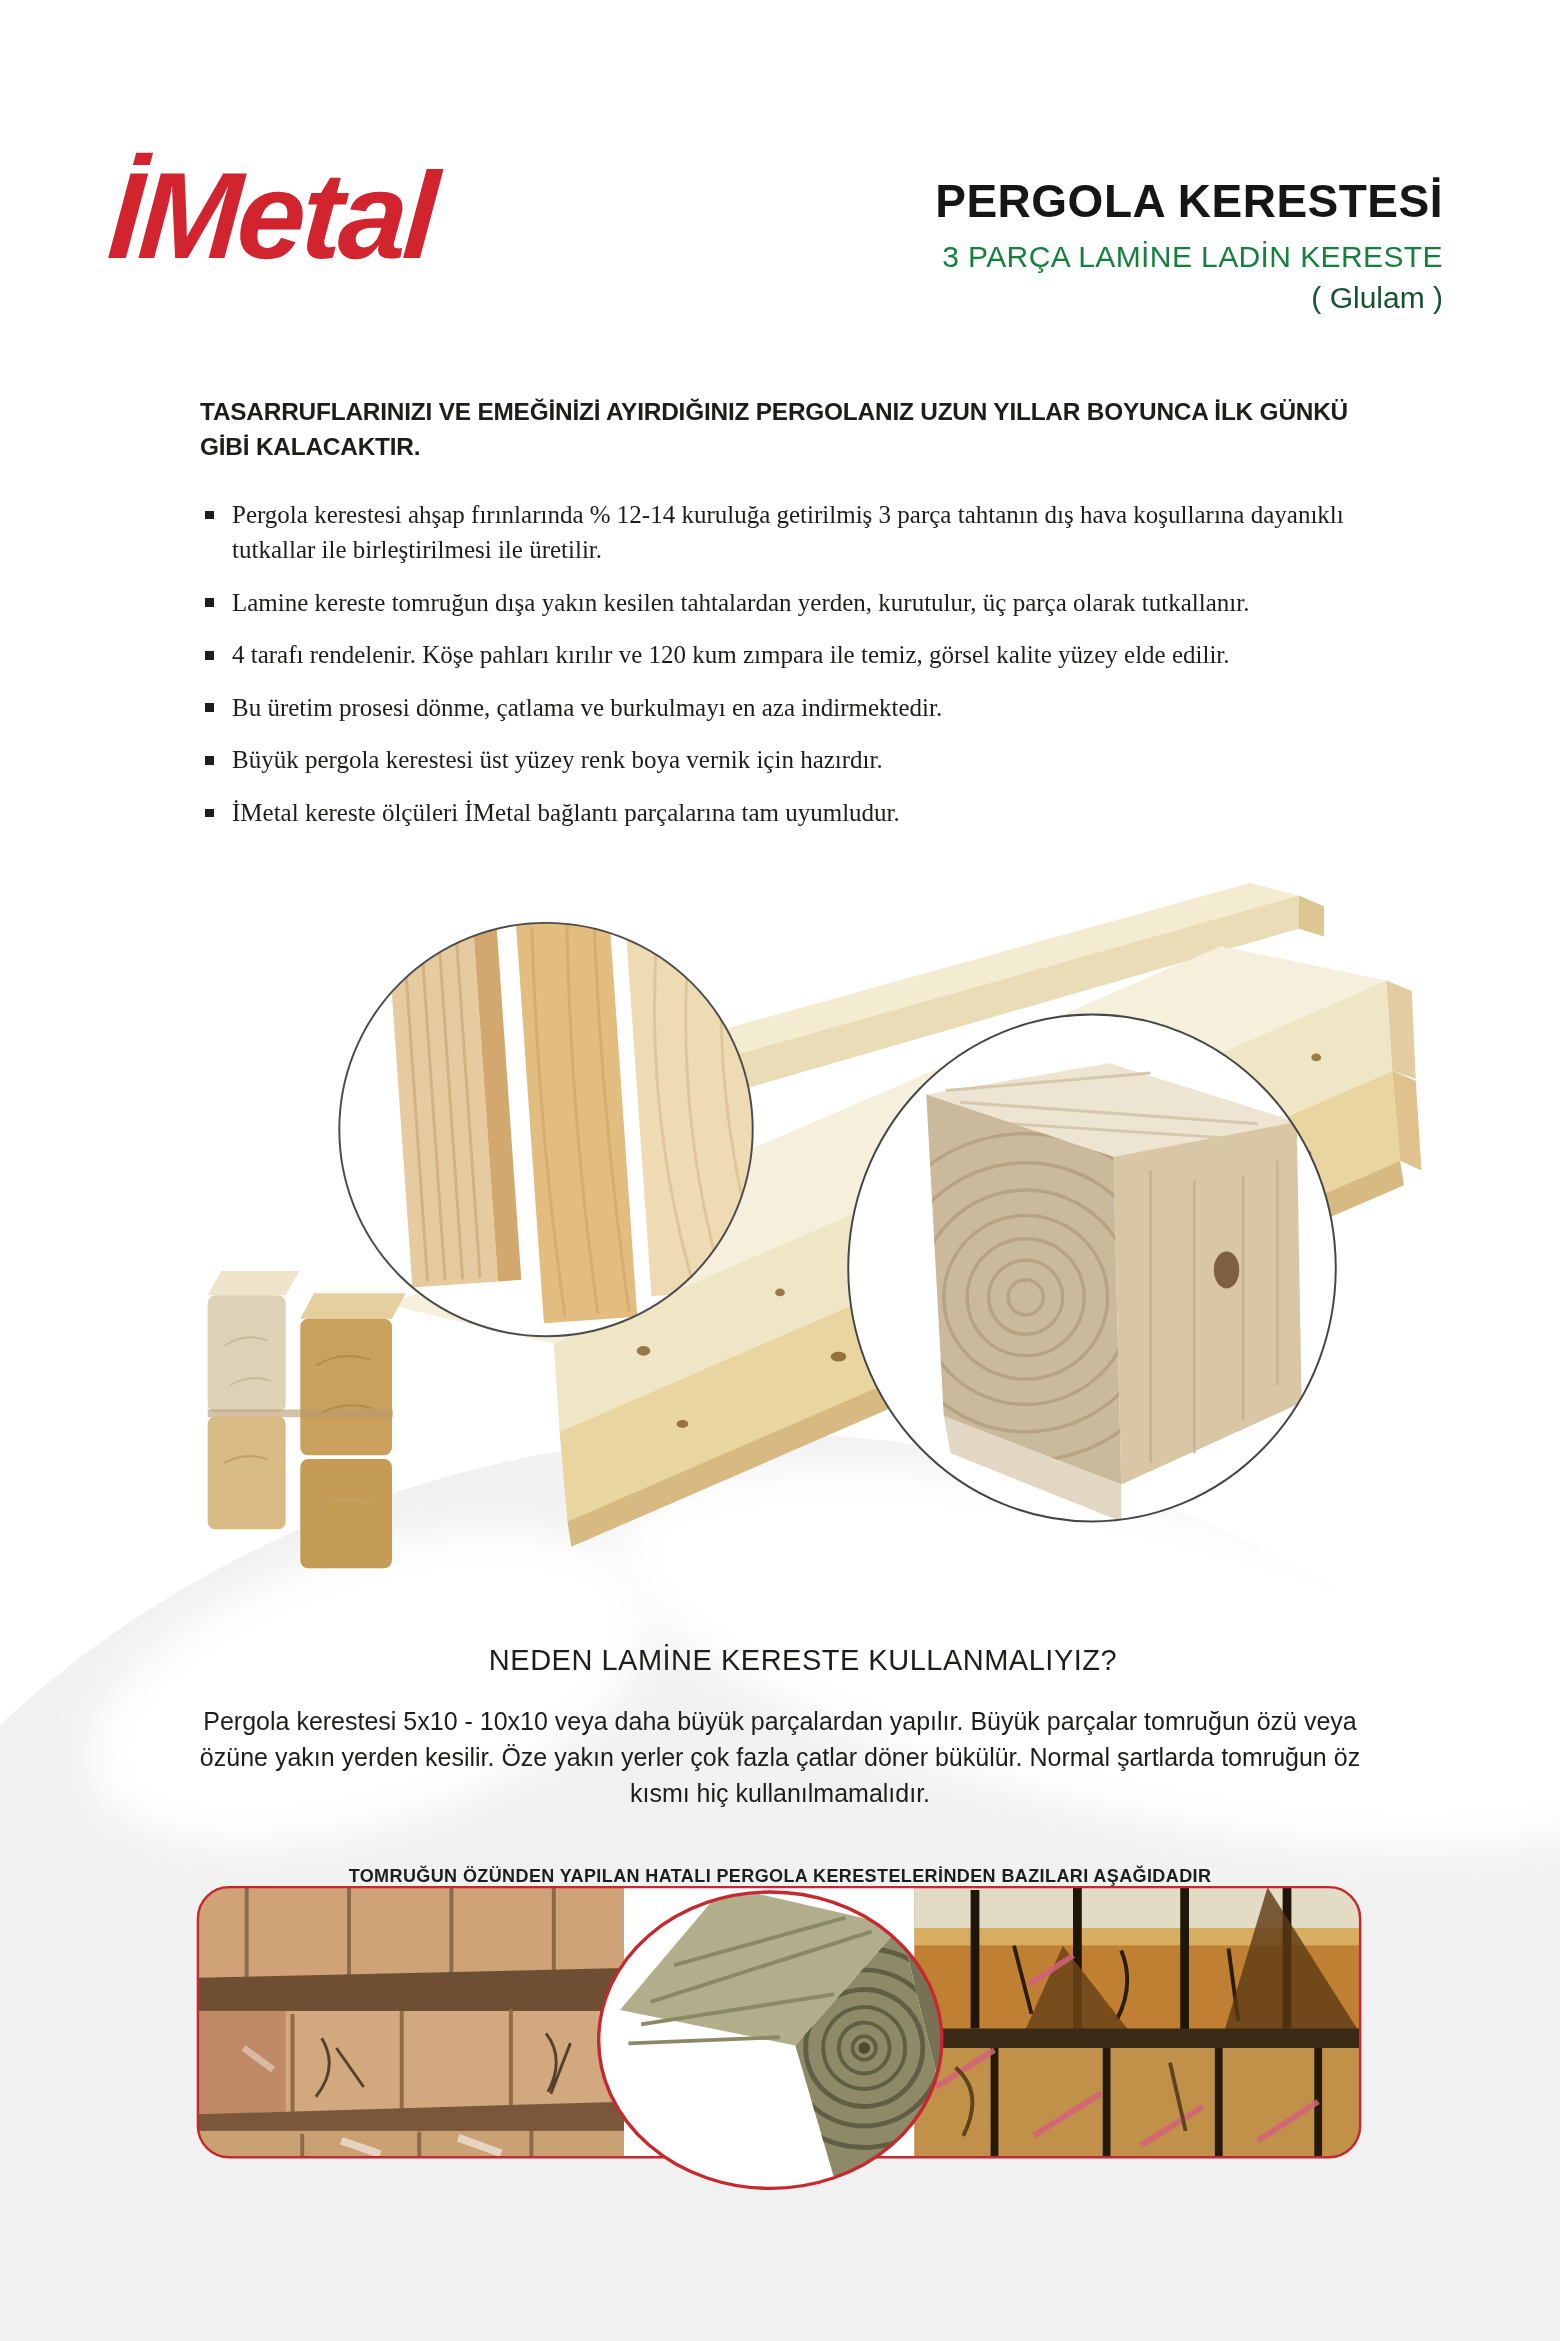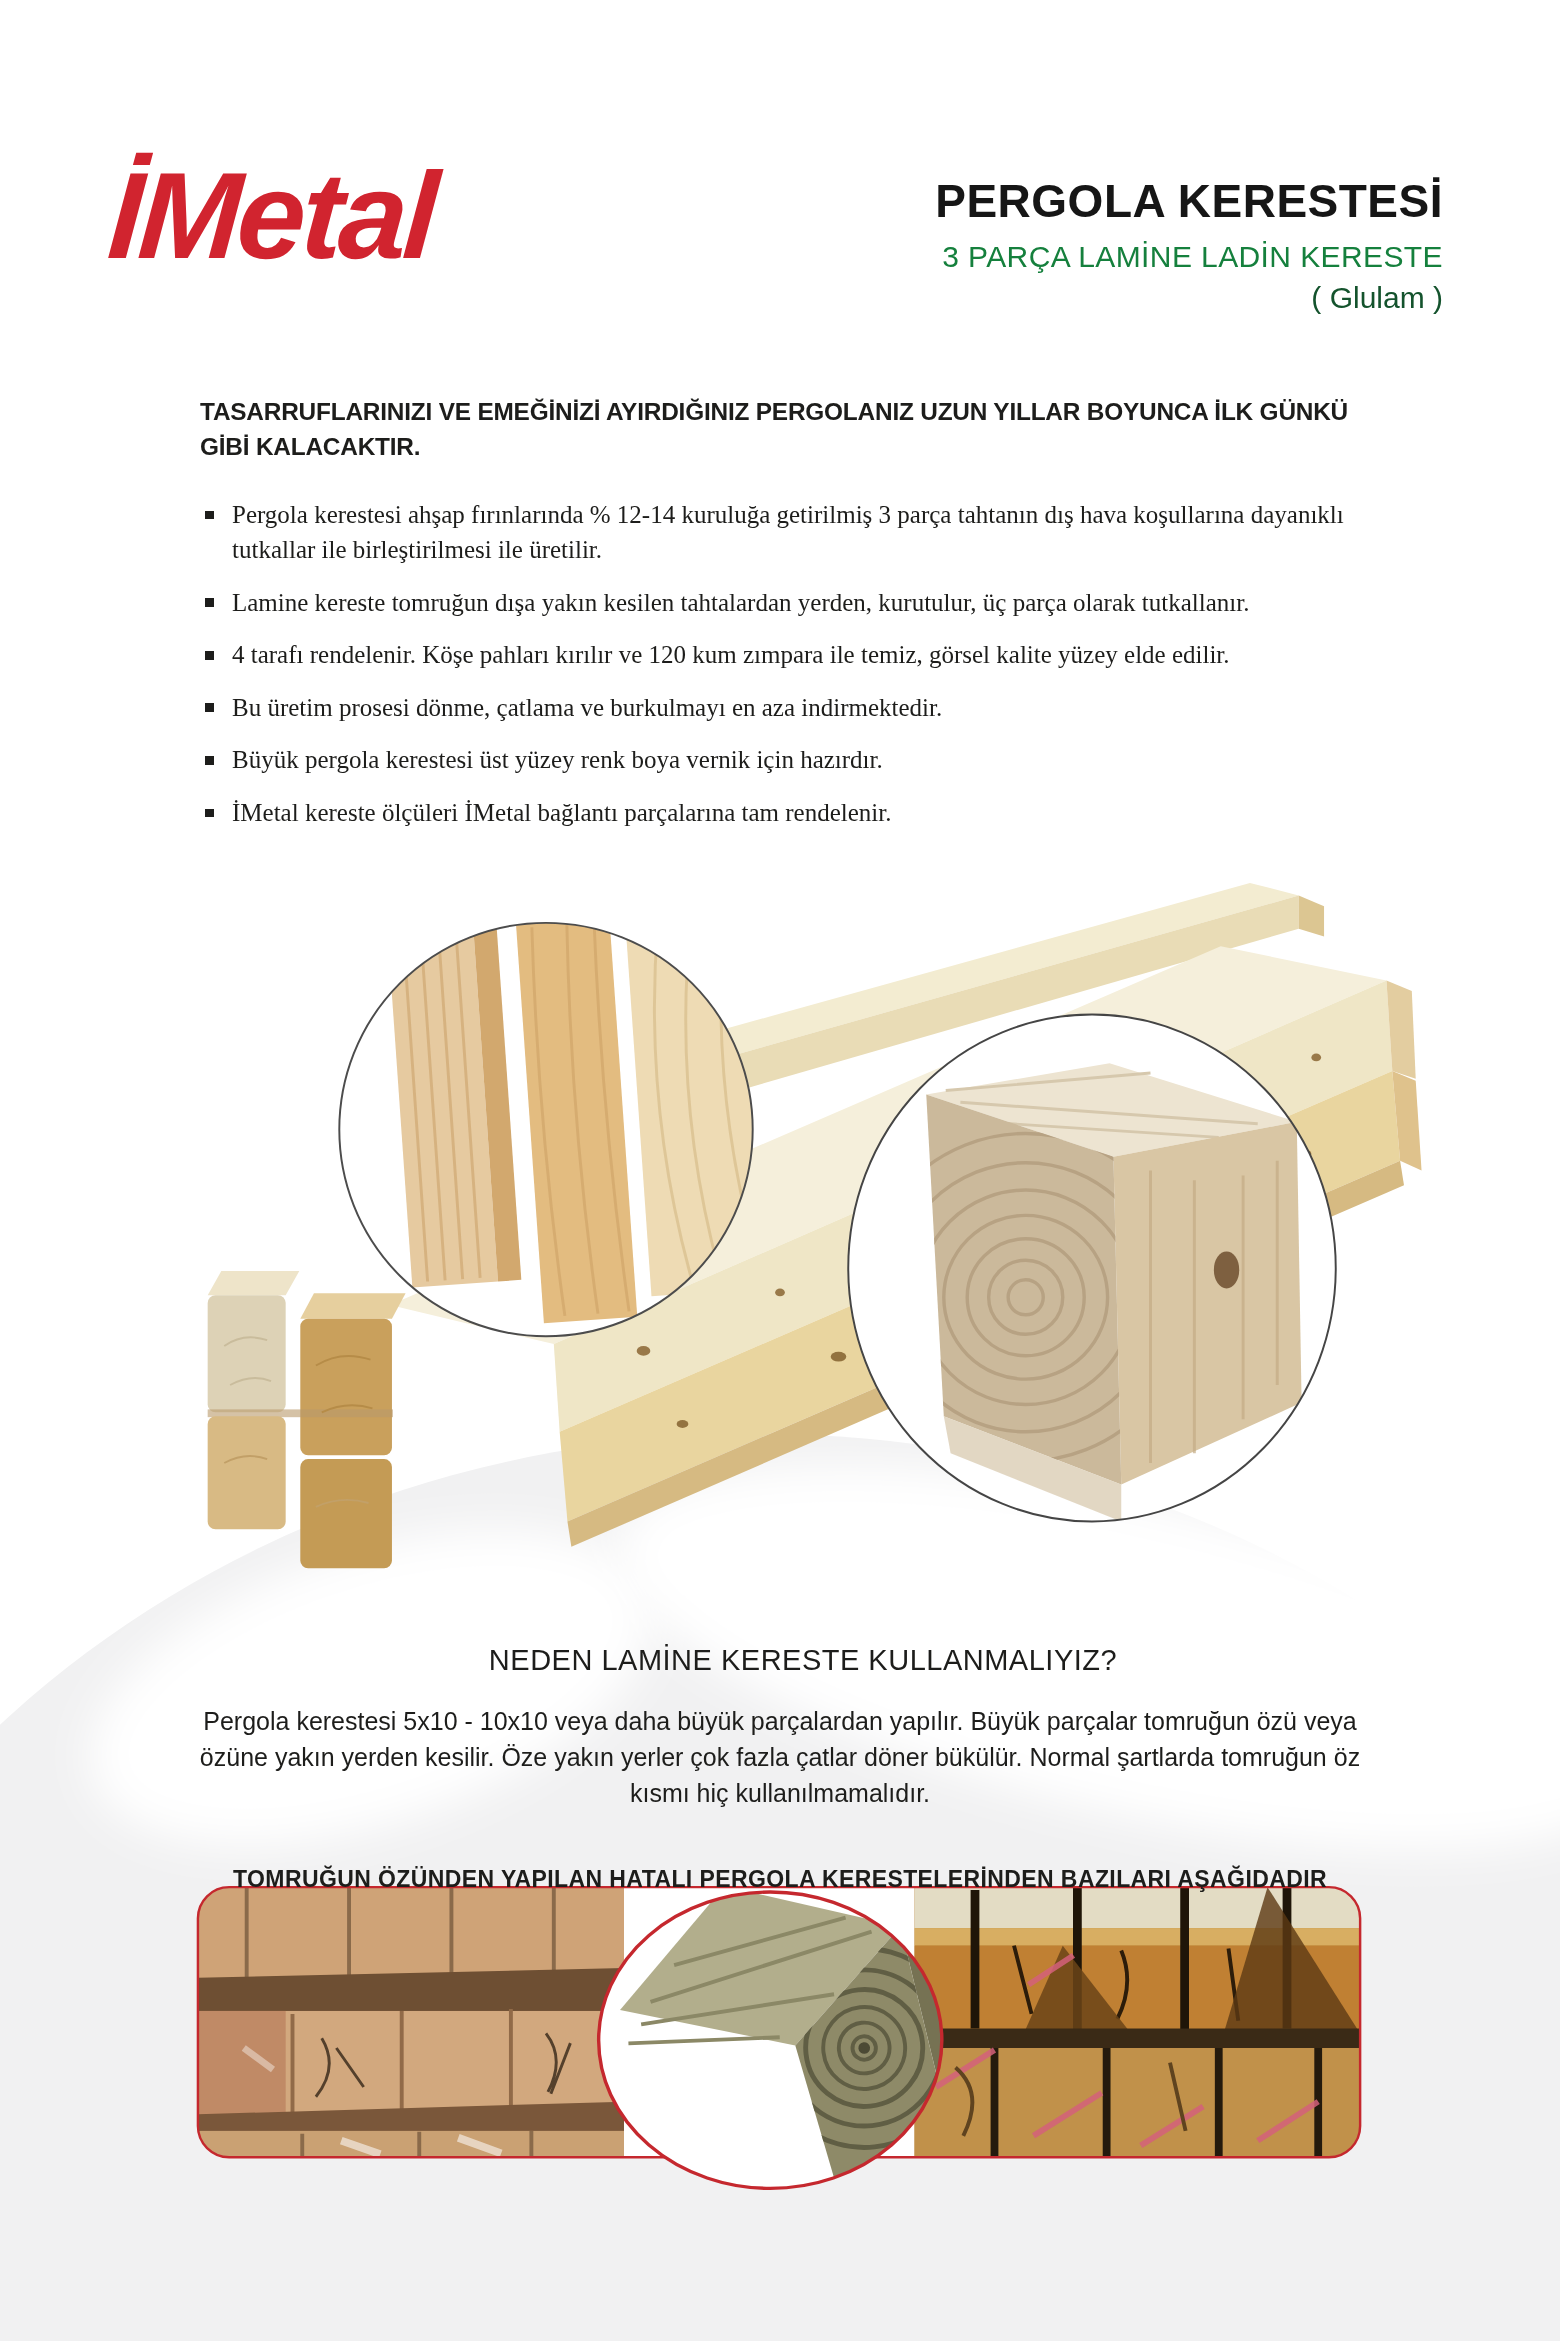--- a/index.html
+++ b/index.html
@@ -20,21 +20,21 @@
   .intro-heading{font-size:24.4px;font-weight:800;line-height:35px;letter-spacing:-0.2px;}
   .bullets{list-style:none;margin:33px 0 0 0;padding:0;}
   .bullets li{position:relative;padding-left:32px;font-size:25px;line-height:35px;
               margin-bottom:17.6px;font-family:Liberation Serif, serif;}
   .bullets li::before{content:"";position:absolute;left:4.9px;top:13.7px;width:8.8px;height:8.8px;
               background:#1d1d1b;}
 
   .why{left:0;top:1644px;width:1560px;text-align:center;}
   .why-heading{font-size:29px;font-weight:500;letter-spacing:0.5px;padding-left:46px;}
   .why-paragraph{font-size:25px;line-height:36px;width:1170px;margin:26px auto 0;}
-  .why-subheading{font-size:23px;font-weight:600;letter-spacing:0.4px;margin-top:55px;}
+  .why-subheading{font-size:18px;font-weight:600;letter-spacing:0.4px;margin-top:55px;}
 </style>
 </head>
 <body>
 
 <svg class="art" viewBox="0 0 1600 2401" xmlns="http://www.w3.org/2000/svg">
   <defs>
     <filter id="soft" x="-40%" y="-40%" width="180%" height="180%">
       <feGaussianBlur stdDeviation="22"></feGaussianBlur>
     </filter>
     <clipPath id="clipA">
@@ -226,21 +226,21 @@
 </div>
 
 <div class="txt intro">
   <div class="intro-heading">TASARRUFLARINIZI VE EMEĞİNİZİ AYIRDIĞINIZ PERGOLANIZ UZUN YILLAR BOYUNCA İLK GÜNKÜ GİBİ KALACAKTIR.</div>
   <ul class="bullets">
     <li>Pergola kerestesi ahşap fırınlarında % 12-14 kuruluğa getirilmiş 3 parça tahtanın dış hava koşullarına dayanıklı tutkallar ile birleştirilmesi ile üretilir.</li>
     <li>Lamine kereste tomruğun dışa yakın kesilen tahtalardan yerden, kurutulur, üç parça olarak tutkallanır.</li>
     <li>4 tarafı rendelenir. Köşe pahları kırılır ve 120 kum zımpara ile temiz, görsel kalite yüzey elde edilir.</li>
     <li>Bu üretim prosesi dönme, çatlama ve burkulmayı en aza indirmektedir.</li>
     <li>Büyük pergola kerestesi üst yüzey renk boya vernik için hazırdır.</li>
-    <li>İMetal kereste ölçüleri İMetal bağlantı parçalarına tam rendelenir.</li>
+    <li>İMetal kereste ölçüleri İMetal bağlantı parçalarına tam uyumludur.</li>
   </ul>
 </div>
 
 <div class="txt why">
   <div class="why-heading">NEDEN LAMİNE KERESTE KULLANMALIYIZ?</div>
   <p class="why-paragraph">Pergola kerestesi 5x10 - 10x10 veya daha büyük parçalardan yapılır. Büyük parçalar tomruğun özü veya özüne yakın yerden kesilir. Öze yakın yerler çok fazla çatlar döner bükülür. Normal şartlarda tomruğun öz kısmı hiç kullanılmamalıdır.</p>
   <div class="why-subheading">TOMRUĞUN ÖZÜNDEN YAPILAN HATALI PERGOLA KERESTELERİNDEN BAZILARI AŞAĞIDADIR</div>
 </div>
 
 

